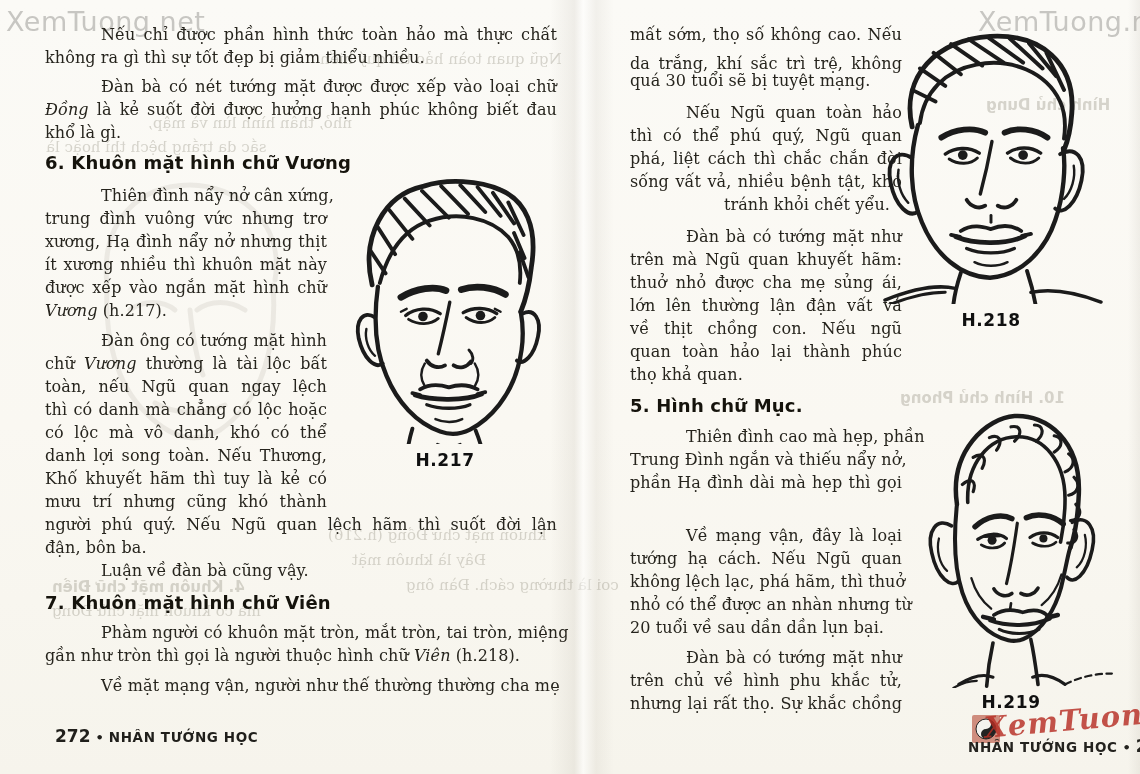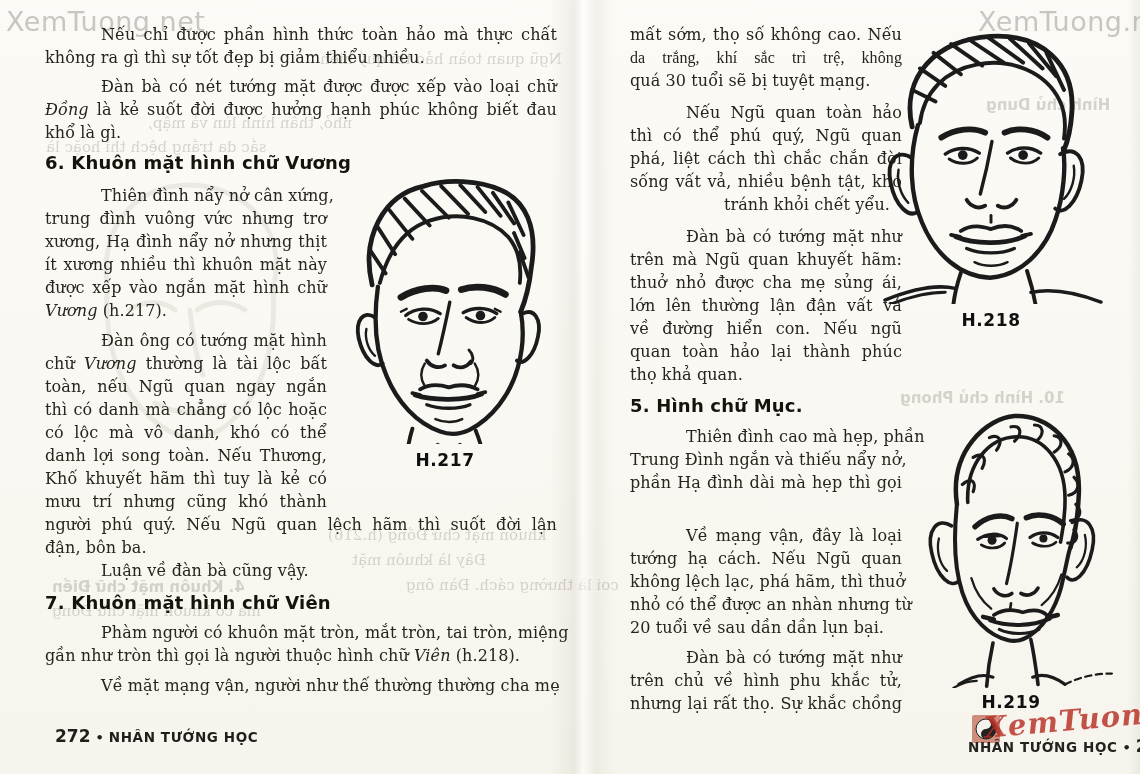--- a/index.html
+++ b/index.html
@@ -74,55 +74,55 @@
 
   <div class="ln just ind" style="left:45px;top:185px;width:282px;">Thiên đình nẩy nở cân xứng,</div>
   <div class="ln just" style="left:45px;top:231px;width:282px;">xương, Hạ đình nẩy nở nhưng thịt</div>
   <div class="ln just" style="left:45px;top:208px;width:282px;">trung đình vuông vức nhưng trơ</div>
   <div class="ln just" style="left:45px;top:254px;width:282px;">ít xương nhiều thì khuôn mặt này</div>
   <div class="ln just" style="left:45px;top:277px;width:282px;">được xếp vào ngắn mặt hình chữ</div>
   <div class="ln" style="left:45px;top:300px;width:282px;"><span class="it">Vương</span><span> (h.217).</span></div>
 
   <div class="ln just ind" style="left:45px;top:330px;width:282px;">Đàn ông có tướng mặt hình</div>
   <div class="ln just" style="left:45px;top:353px;width:282px;"><span>chữ </span><span class="it">Vương</span><span> thường là tài lộc bất</span></div>
-  <div class="ln just" style="left:45px;top:376px;width:282px;">toàn, nếu Ngũ quan ngay ngắn</div>
+  <div class="ln just" style="left:45px;top:376px;width:282px;">toàn, nếu Ngũ quan ngay lệch</div>
   <div class="ln just" style="left:45px;top:399px;width:282px;">thì có danh mà chẳng có lộc hoặc</div>
   <div class="ln just" style="left:45px;top:422px;width:282px;">có lộc mà vô danh, khó có thể</div>
   <div class="ln just" style="left:45px;top:445px;width:282px;">danh lợi song toàn. Nếu Thương,</div>
   <div class="ln just" style="left:45px;top:468px;width:282px;">Khố khuyết hãm thì tuy là kẻ có</div>
   <div class="ln just" style="left:45px;top:491px;width:282px;">mưu trí nhưng cũng khó thành</div>
   <div class="ln just" style="left:45px;top:514px;width:512px;">người phú quý. Nếu Ngũ quan lệch hãm thì suốt đời lận</div>
   <div class="ln" style="left:45px;top:537px;width:512px;">đận, bôn ba.</div>
   <div class="ln ind" style="left:45px;top:560px;width:512px;">Luận về đàn bà cũng vậy.</div>
 
   <div class="hd" style="left:45px;top:592px;">7. Khuôn mặt hình chữ Viên</div>
 
   <div class="ln just ind" style="left:45px;top:622px;width:512px;">Phàm người có khuôn mặt tròn, mắt tròn, tai tròn, miệng</div>
   <div class="ln" style="left:45px;top:645px;width:512px;"><span>gần như tròn thì gọi là người thuộc hình chữ </span><span class="it">Viên</span><span> (h.218).</span></div>
   <div class="ln just ind" style="left:45px;top:675px;width:512px;">Về mặt mạng vận, người như thế thường thường cha mẹ</div>
 
   <div class="footer-l">
     <span class="pg">272</span><span class="bu">•</span><span class="bt">NHÂN TƯỚNG HỌC</span>
   </div>
 
   <div class="ln just" style="left:630px;top:24px;width:272px;">mất sớm, thọ số không cao. Nếu</div>
-  <div class="ln just" style="left:630px;top:47px;width:272px;font-family:Liberation Serif, serif;">da trắng, khí sắc trì trệ, không</div>
+  <div class="ln just" style="left:630px;top:53px;width:272px;">da trắng, khí sắc trì trệ, không</div>
   <div class="ln" style="left:630px;top:70px;width:272px;">quá 30 tuổi sẽ bị tuyệt mạng.</div>
 
   <div class="ln just" style="left:630px;top:125px;width:272px;">thì có thể phú quý, Ngũ quan</div>
   <div class="ln just ind" style="left:630px;top:102px;width:272px;">Nếu Ngũ quan toàn hảo</div>
   <div class="ln just" style="left:630px;top:148px;width:272px;">phá, liệt cách thì chắc chắn đời</div>
   <div class="ln just" style="left:630px;top:171px;width:272px;">sống vất vả, nhiều bệnh tật, khó</div>
   <div class="ln" style="left:618px;top:194px;width:272px;text-align:right;">tránh khỏi chết yểu.</div>
 
   <div class="ln just ind" style="left:630px;top:226px;width:272px;">Đàn bà có tướng mặt như</div>
   <div class="ln just" style="left:630px;top:249px;width:272px;">trên mà Ngũ quan khuyết hãm:</div>
   <div class="ln just" style="left:630px;top:272px;width:272px;">thuở nhỏ được cha mẹ sủng ái,</div>
   <div class="ln just" style="left:630px;top:295px;width:272px;">lớn lên thường lận đận vất vả</div>
-  <div class="ln just" style="left:630px;top:318px;width:272px;">về đường hiển con. Nếu ngũ</div>
+  <div class="ln just" style="left:630px;top:318px;width:272px;">về thịt chồng con. Nếu ngũ</div>
   <div class="ln" style="left:630px;top:364px;width:272px;">thọ khả quan.</div>
   <div class="ln just" style="left:630px;top:341px;width:272px;">quan toàn hảo lại thành phúc</div>
 
   <div class="hd" style="left:630px;top:395px;">5. Hình chữ Mục.</div>
 
   <div class="ln just ind" style="left:630px;top:426px;width:272px;">Thiên đình cao mà hẹp, phần</div>
   <div class="ln just" style="left:630px;top:449px;width:272px;">Trung Đình ngắn và thiếu nẩy nở,</div>
   <div class="ln just" style="left:630px;top:472px;width:272px;">phần Hạ đình dài mà hẹp thì gọi</div>
 
   <div class="ln just ind" style="left:630px;top:525px;width:272px;">Về mạng vận, đây là loại</div>

